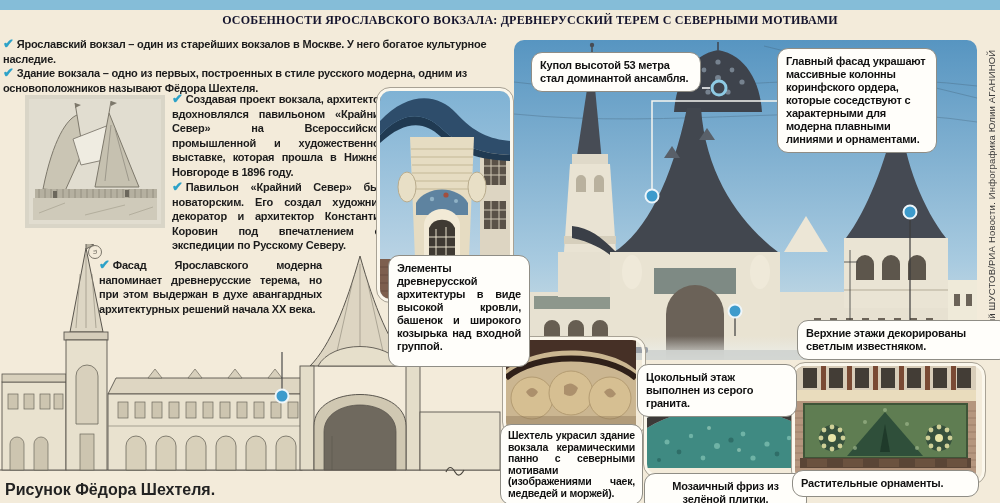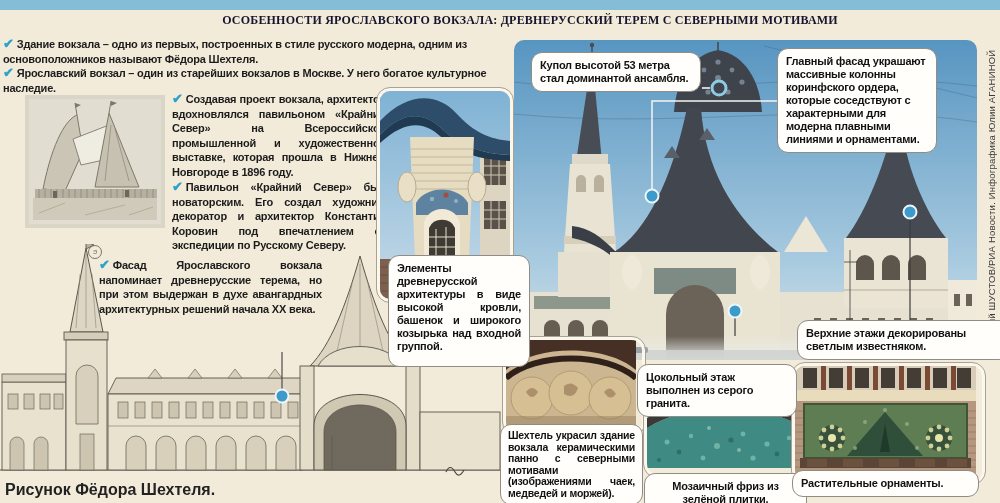--- a/index.html
+++ b/index.html
@@ -48,22 +48,22 @@
 </head>
 <body>
 
 <div class="canvas">
 
   <div class="topbar"></div>
 
   <div class="title">ОСОБЕННОСТИ ЯРОСЛАВСКОГО ВОКЗАЛА: ДРЕВНЕРУССКИЙ ТЕРЕМ С СЕВЕРНЫМИ МОТИВАМИ</div>
 
   <div class="intro">
+    <div class="bullet"><span class="check">✔</span><span>Ярославский вокзал – один из старейших вокзалов в Москве. У него богатое культурное наследие.</span></div>
     <div class="bullet"><span class="check">✔</span><span>Здание вокзала – одно из первых, построенных в стиле русского модерна, одним из основоположников называют Фёдора Шехтеля.</span></div>
-    <div class="bullet"><span class="check">✔</span><span>Ярославский вокзал – один из старейших вокзалов в Москве. У него богатое культурное наследие.</span></div>
   </div>
 
   <div class="photo pavilion">
     <svg width="140" height="133" viewBox="0 0 140 133">
       <rect width="140" height="133" fill="#d9d5c7"></rect>
       <rect x="5" y="5" width="130" height="123" fill="#e2dec f" opacity="0"></rect>
       <rect x="4" y="4" width="132" height="125" fill="#e1ddd0"></rect>
       <path d="M18,94 C28,44 42,24 52,20 L58,56 L40,96 Z" fill="#cac5b4" stroke="#7d786b" stroke-width="1"></path>
       <path d="M48,44 L84,30 L92,62 L56,70 Z" fill="#efece1" stroke="#8a857a" stroke-width="1"></path>
       <path d="M84,18 L114,92 L70,92 Z" fill="#c6c1b0" stroke="#7d786b" stroke-width="1"></path>
@@ -82,21 +82,21 @@
     </svg>
   </div>
 
   <div class="monogram">ϧ</div>
 
   <div class="history">
     <div class="bullet"><span class="check">✔</span><span>Создавая проект вокзала, архитектор вдохновлялся павильоном «Крайний Север» на Всероссийской промышленной и художественной выставке, которая прошла в Нижнем Новгороде в 1896 году.</span></div>
     <div class="bullet"><span class="check">✔</span><span>Павильон «Крайний Север» был новаторским. Его создал художник, декоратор и архитектор Константин Коровин под впечатлением от экспедиции по Русскому Северу.</span></div>
   </div>
 
-  <div class="facade bullet"><span class="check">✔</span><span>Фасад Ярославского вокзала напоминает древнерусские терема, но при этом выдержан в духе авангардных архитектурных решений начала XX века.</span></div>
+  <div class="facade bullet"><span class="check">✔</span><span>Фасад Ярославского модерна напоминает древнерусские терема, но при этом выдержан в духе авангардных архитектурных решений начала XX века.</span></div>
 
   <div class="drawing">
     <svg width="512" height="242" viewBox="0 0 512 242">
       <g stroke="#5a564e" stroke-width=".9" fill="none">
         <path d="M0,226 H500" stroke-width="1.2"></path>
       </g>
 
       <rect x="2" y="138" width="64" height="88" fill="#e9e2cf" stroke="#5a564e" stroke-width=".9"></rect>
       <rect x="2" y="130" width="64" height="8" fill="#d8d0bc" stroke="#5a564e" stroke-width=".8"></rect>
       <g fill="#cdc5b0" stroke="#6b675c" stroke-width=".7">

